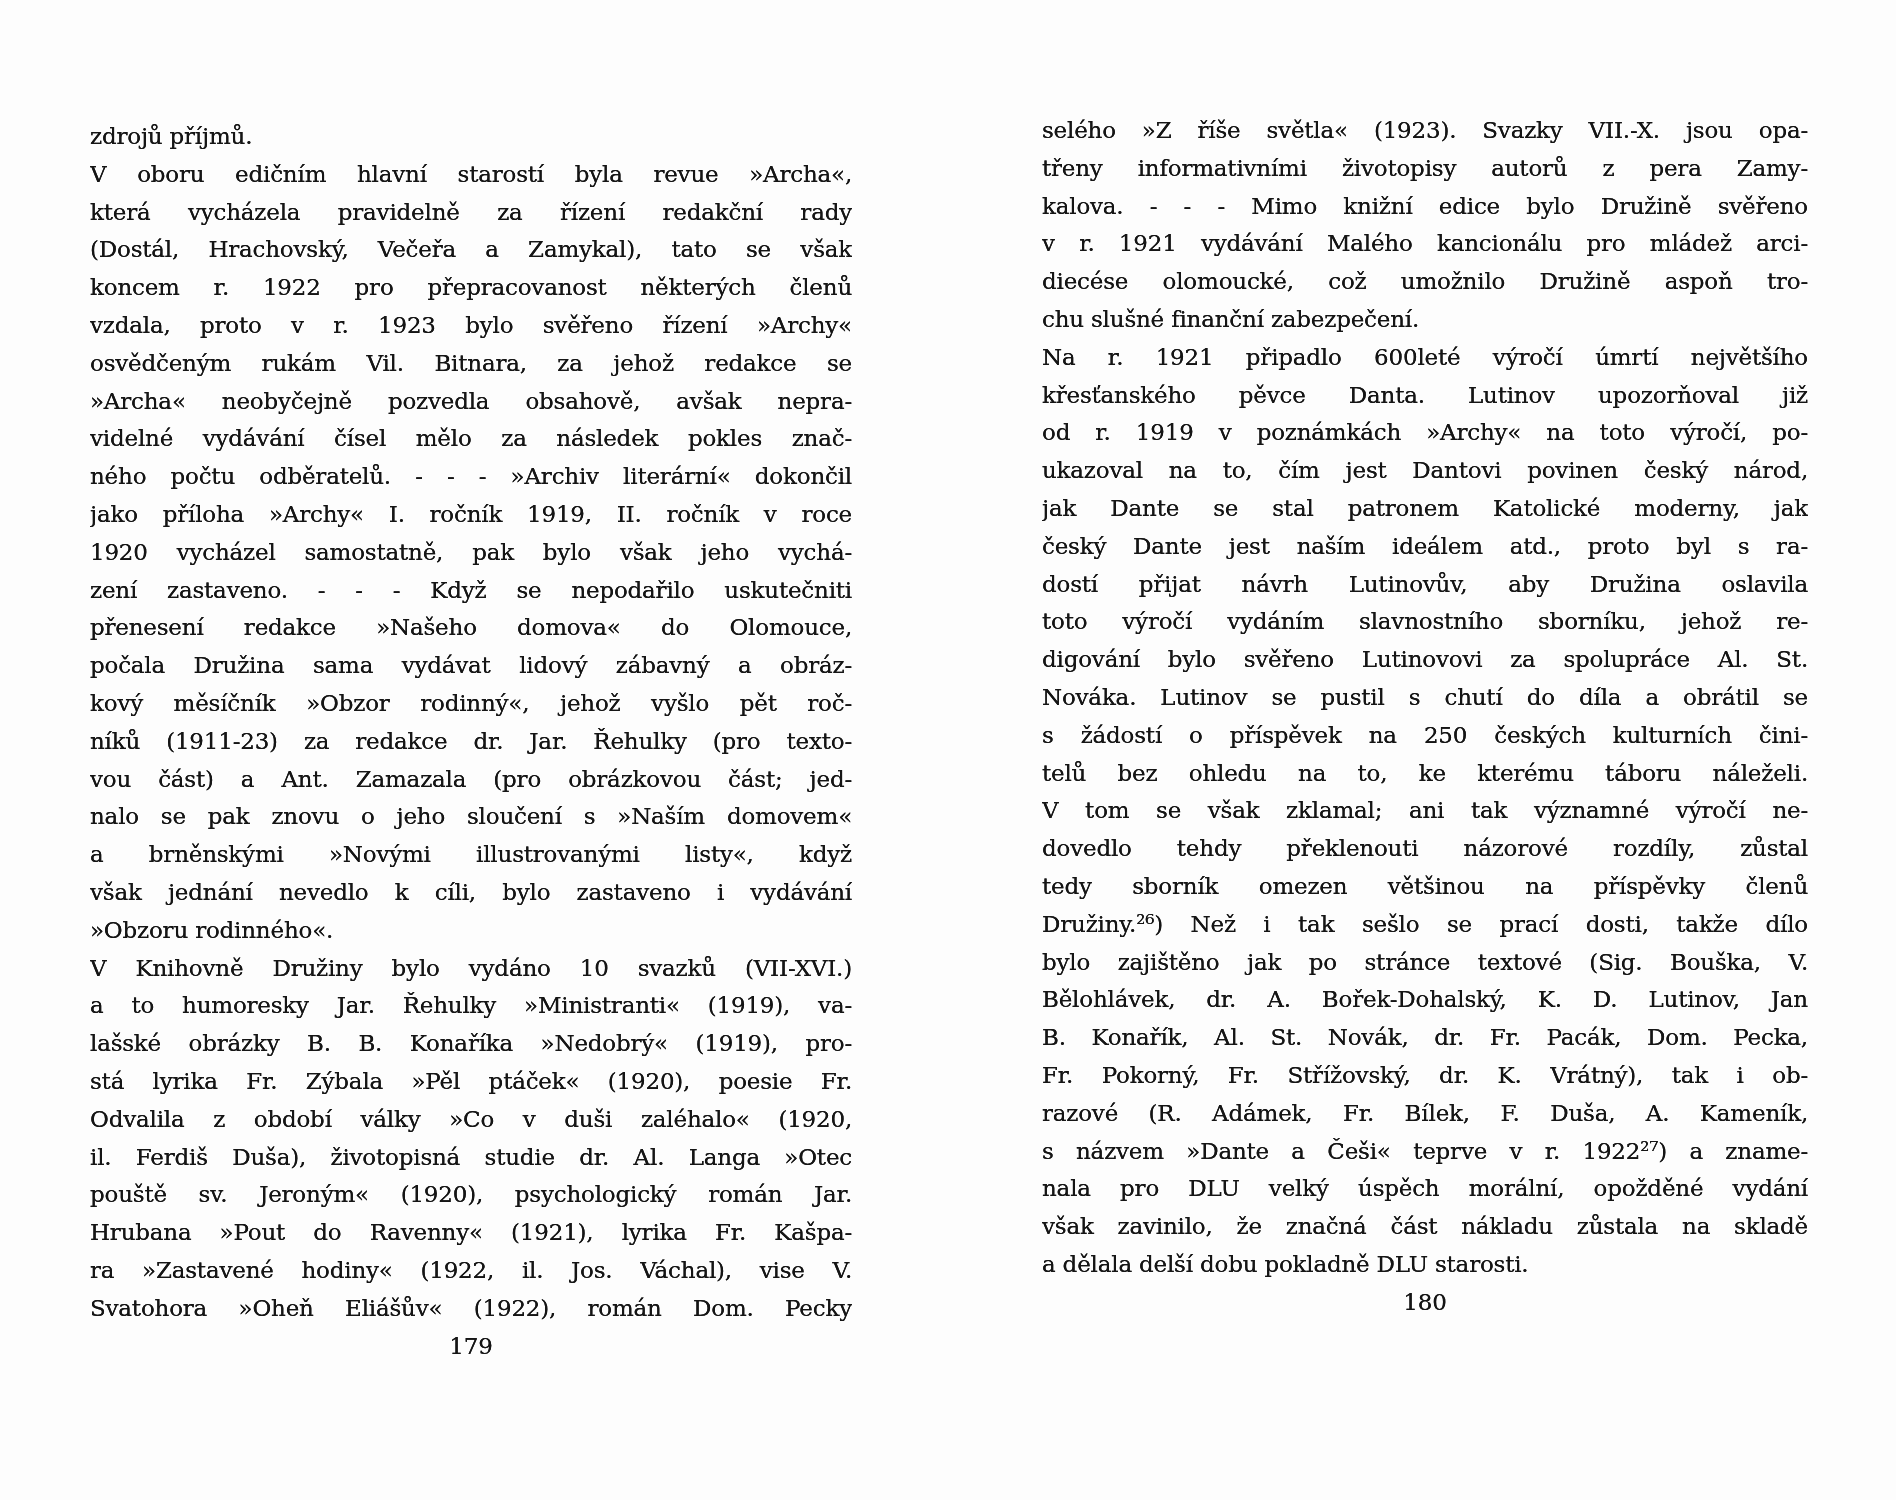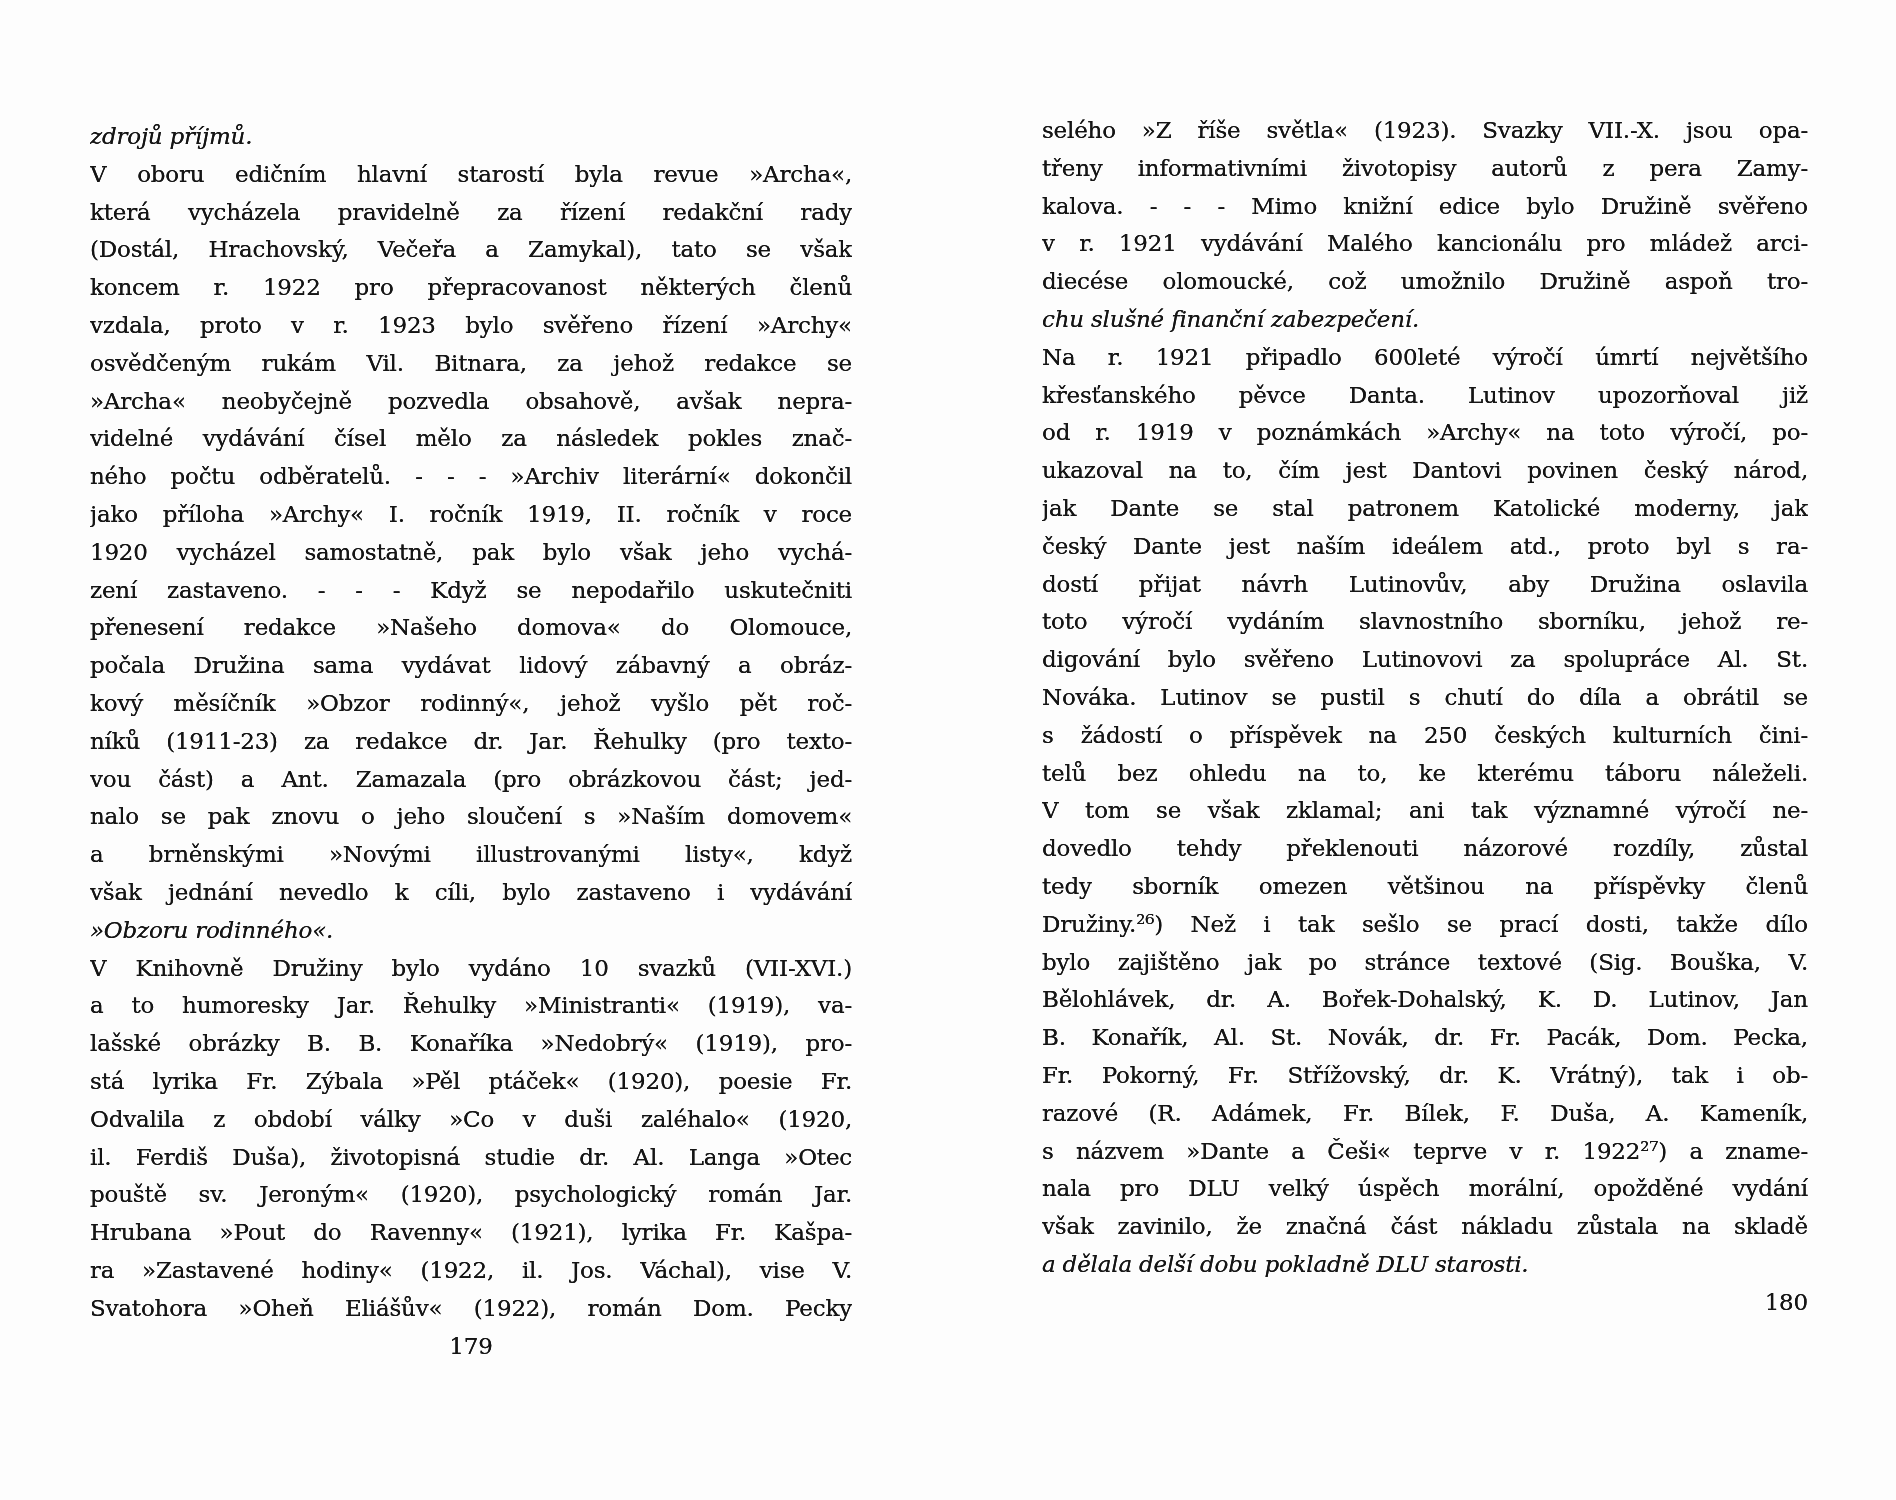--- a/index.html
+++ b/index.html
@@ -32,31 +32,30 @@
     overflow: hidden;
     text-align: justify;
     text-align-last: justify;
     text-justify: inter-word;
     
     text-shadow: 0 0 0.6px currentColor;
   }
   .line.end {
     text-align: left;
     text-align-last: left;
-    font-style: italic;
   }
   .pagenum {
     height: 37.8px;
     line-height: 37.8px;
     font-size: 23px;
     letter-spacing: -0.2px;
     text-shadow: 0 0 0.6px currentColor;
   }
   .pagenum.align-right { text-align: center; }
-  .pagenum.align-left  { text-align: right; }
+  .pagenum.align-left  { text-align: center; }
 </style>
 </head>
 <body>
 
 <div class="spread">
 
   <section class="page left">
     <div class="column">
         <div class="line end">zdrojů příjmů.</div>
         <div class="line">V oboru edičním hlavní starostí byla revue »Archa«,</div>

